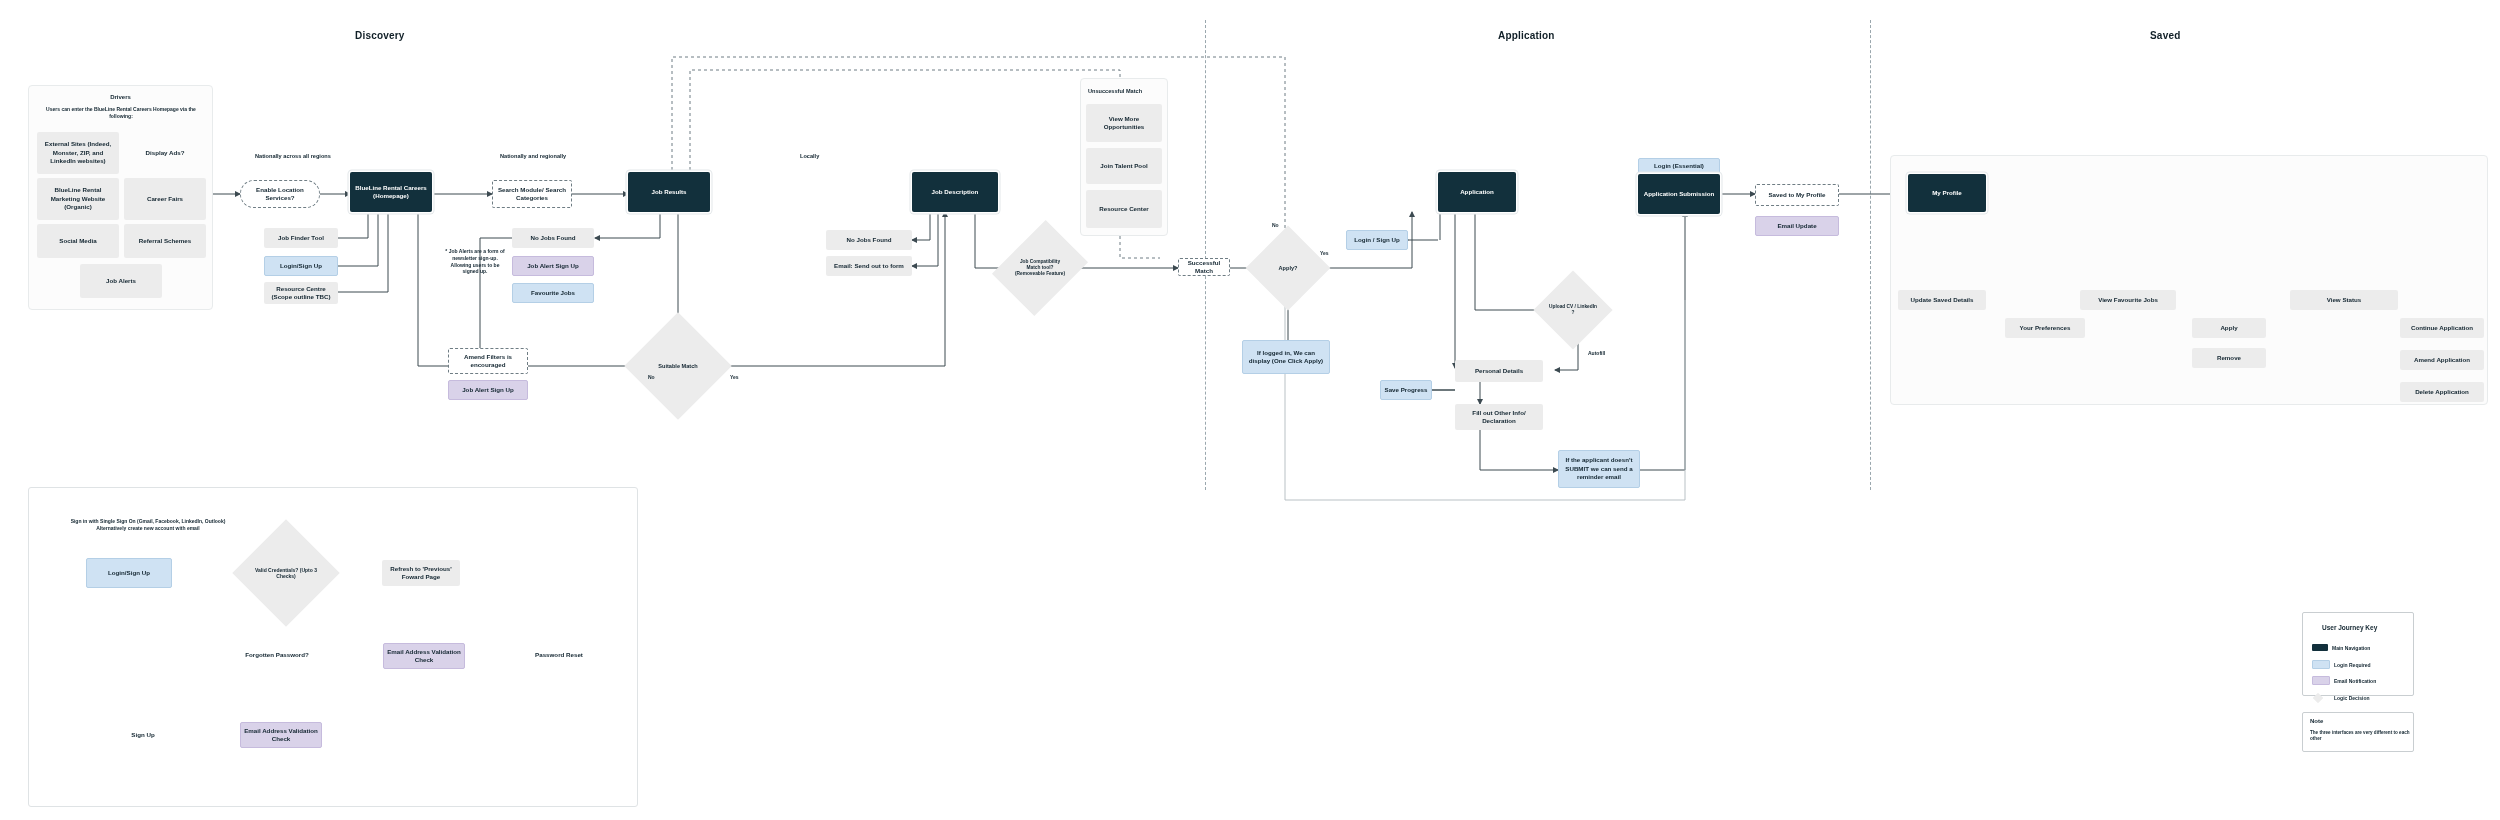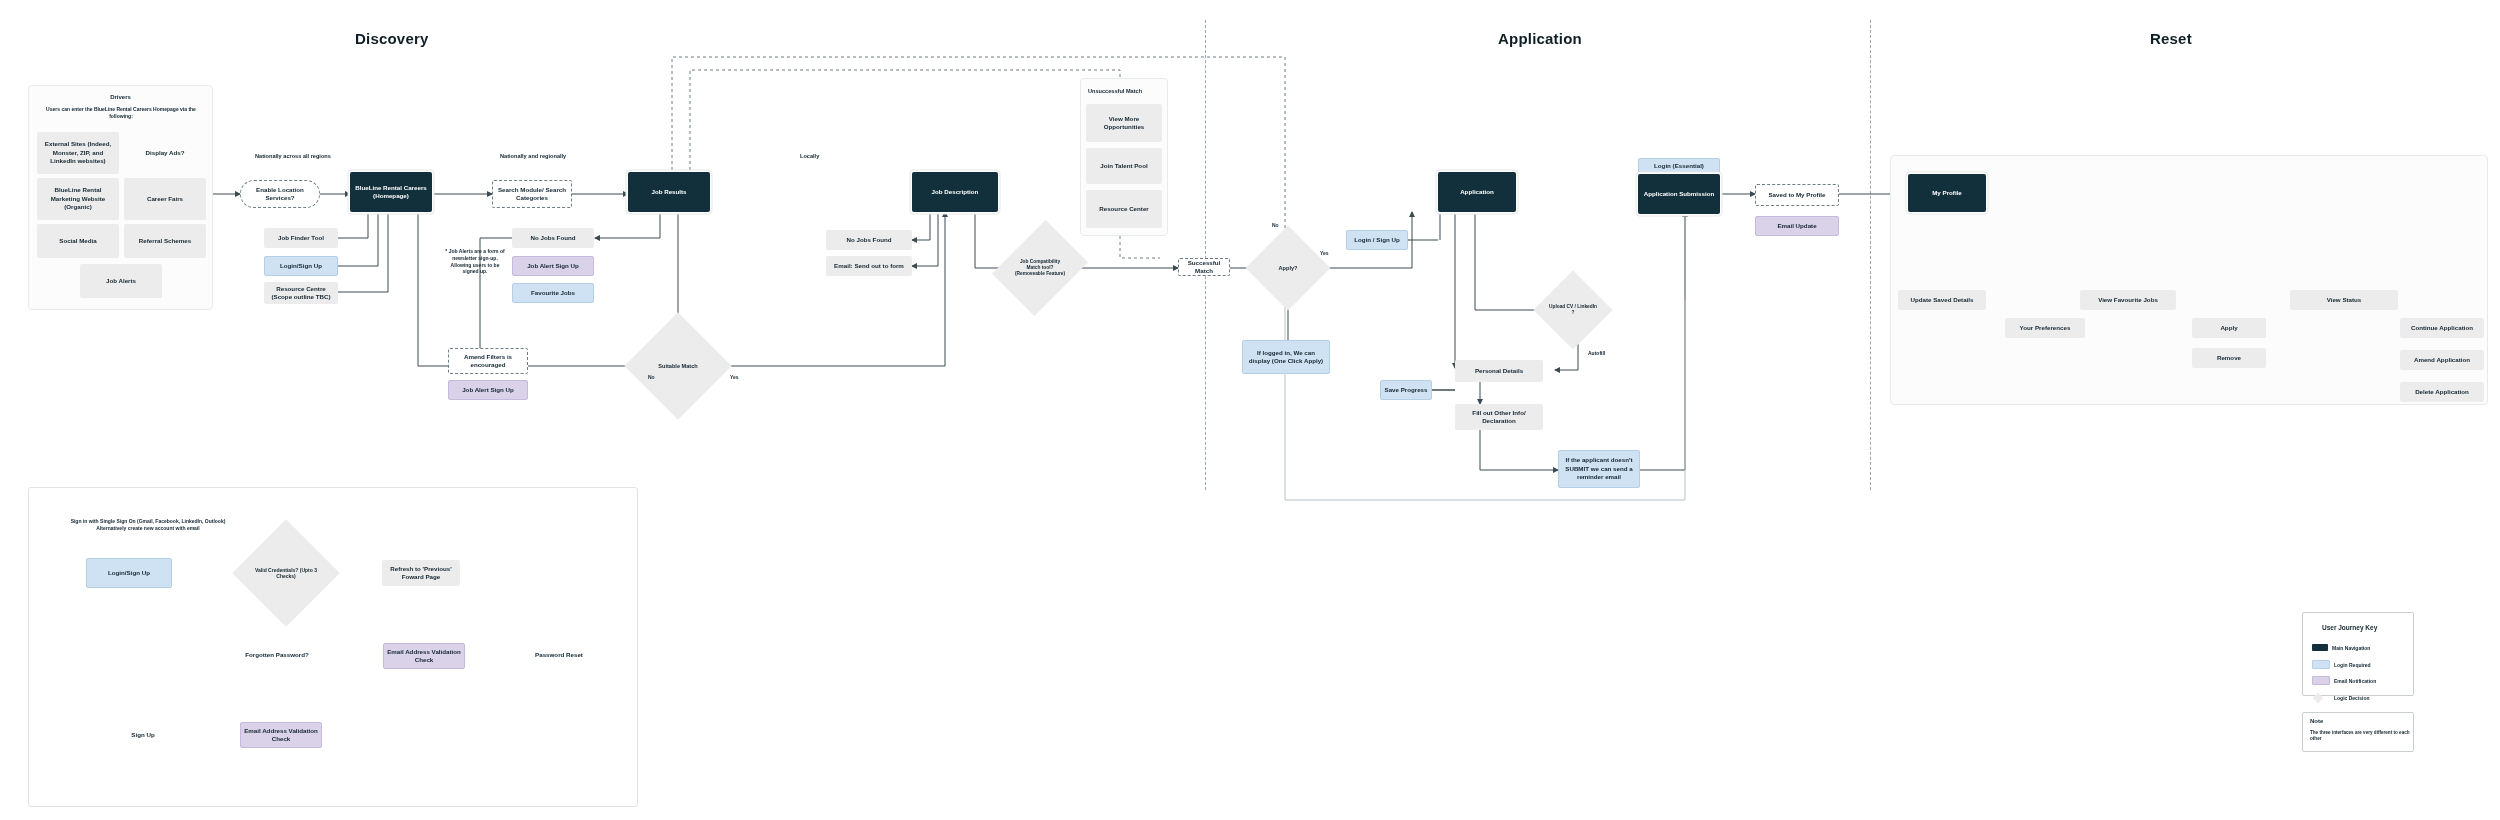--- a/index.html
+++ b/index.html
@@ -1,19 +1,19 @@
 <!DOCTYPE html>
 <html><head>
 <meta charset="utf-8">
 <style>
   html,body{margin:0;padding:0;background:#ffffff;}
   body{width:2500px;height:820px;position:relative;overflow:hidden;
        font-family:"Liberation Sans","DejaVu Sans",sans-serif;color:#12232b;}
   .canvas{position:absolute;inset:0;}
-  .phase-title{position:absolute;font-size:15px;font-weight:700;color:#101f27;letter-spacing:.2px;}
+  .phase-title{position:absolute;font-size:10px;font-weight:700;color:#101f27;letter-spacing:.2px;}
   .swimlane{position:absolute;border-left:1.5px dashed #9aa7ad;}
   .node{position:absolute;box-sizing:border-box;display:flex;align-items:center;justify-content:center;
         text-align:center;font-size:6.2px;font-weight:700;line-height:1.35;padding:2px 3px;border-radius:2px;}
   .dark{background:#12303c;color:#ffffff;box-shadow:0 0 0 1.5px #ffffff, 0 0 0 2.5px #e3e7e9;}
   .grey{background:#ececec;color:#132631;}
   .blue{background:#cfe2f3;color:#132631;border:1px solid #b4cfe6;}
   .purple{background:#d9d2e9;color:#132631;border:1px solid #c6bbdd;}
   .dashed{background:#ffffff;color:#132631;border:1px dashed #6f7d84;}
   .plain{background:transparent;color:#132631;}
   .diamond{position:absolute;display:flex;align-items:center;justify-content:center;text-align:center;
@@ -43,21 +43,21 @@
 </head>
 <body>
 
 <div class="canvas">
 
   <div class="swimlane" style="left:1205px;top:20px;height:470px;"></div>
   <div class="swimlane" style="left:1870px;top:20px;height:470px;"></div>
 
   <div class="phase-title" style="left:355px;top:30px;">Discovery</div>
   <div class="phase-title" style="left:1498px;top:30px;">Application</div>
-  <div class="phase-title" style="left:2150px;top:30px;">Reset</div>
+  <div class="phase-title" style="left:2150px;top:30px;">Saved</div>
 
   <div class="lbl" style="left:255px;top:153px;">Nationally across all regions</div>
   <div class="lbl" style="left:500px;top:153px;">Nationally and regionally</div>
   <div class="lbl" style="left:800px;top:153px;">Locally</div>
 
   <svg class="wires">
     <defs>
       <marker id="ah" markerWidth="6" markerHeight="6" refX="5" refY="3" orient="auto">
         <path d="M0,0 L6,3 L0,6 z" fill="#3c4a51"></path>
       </marker>

